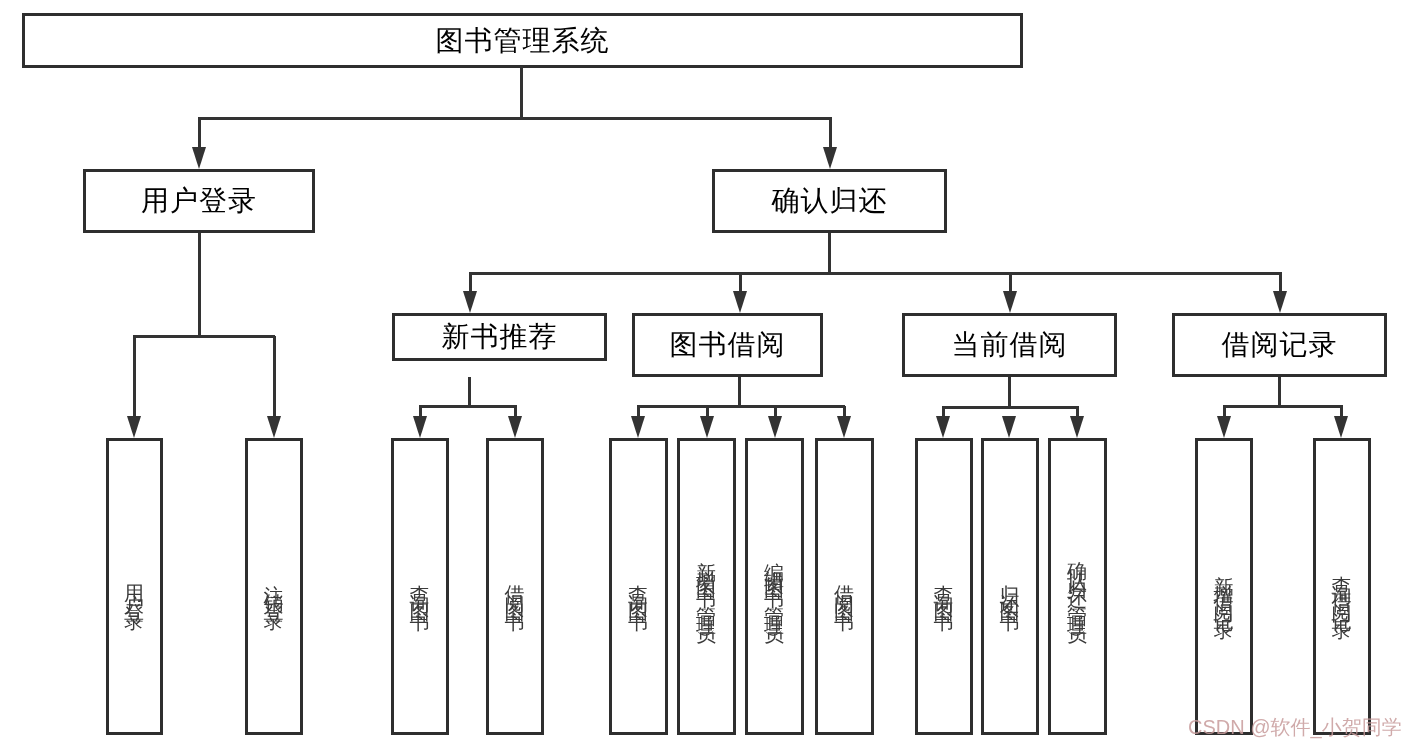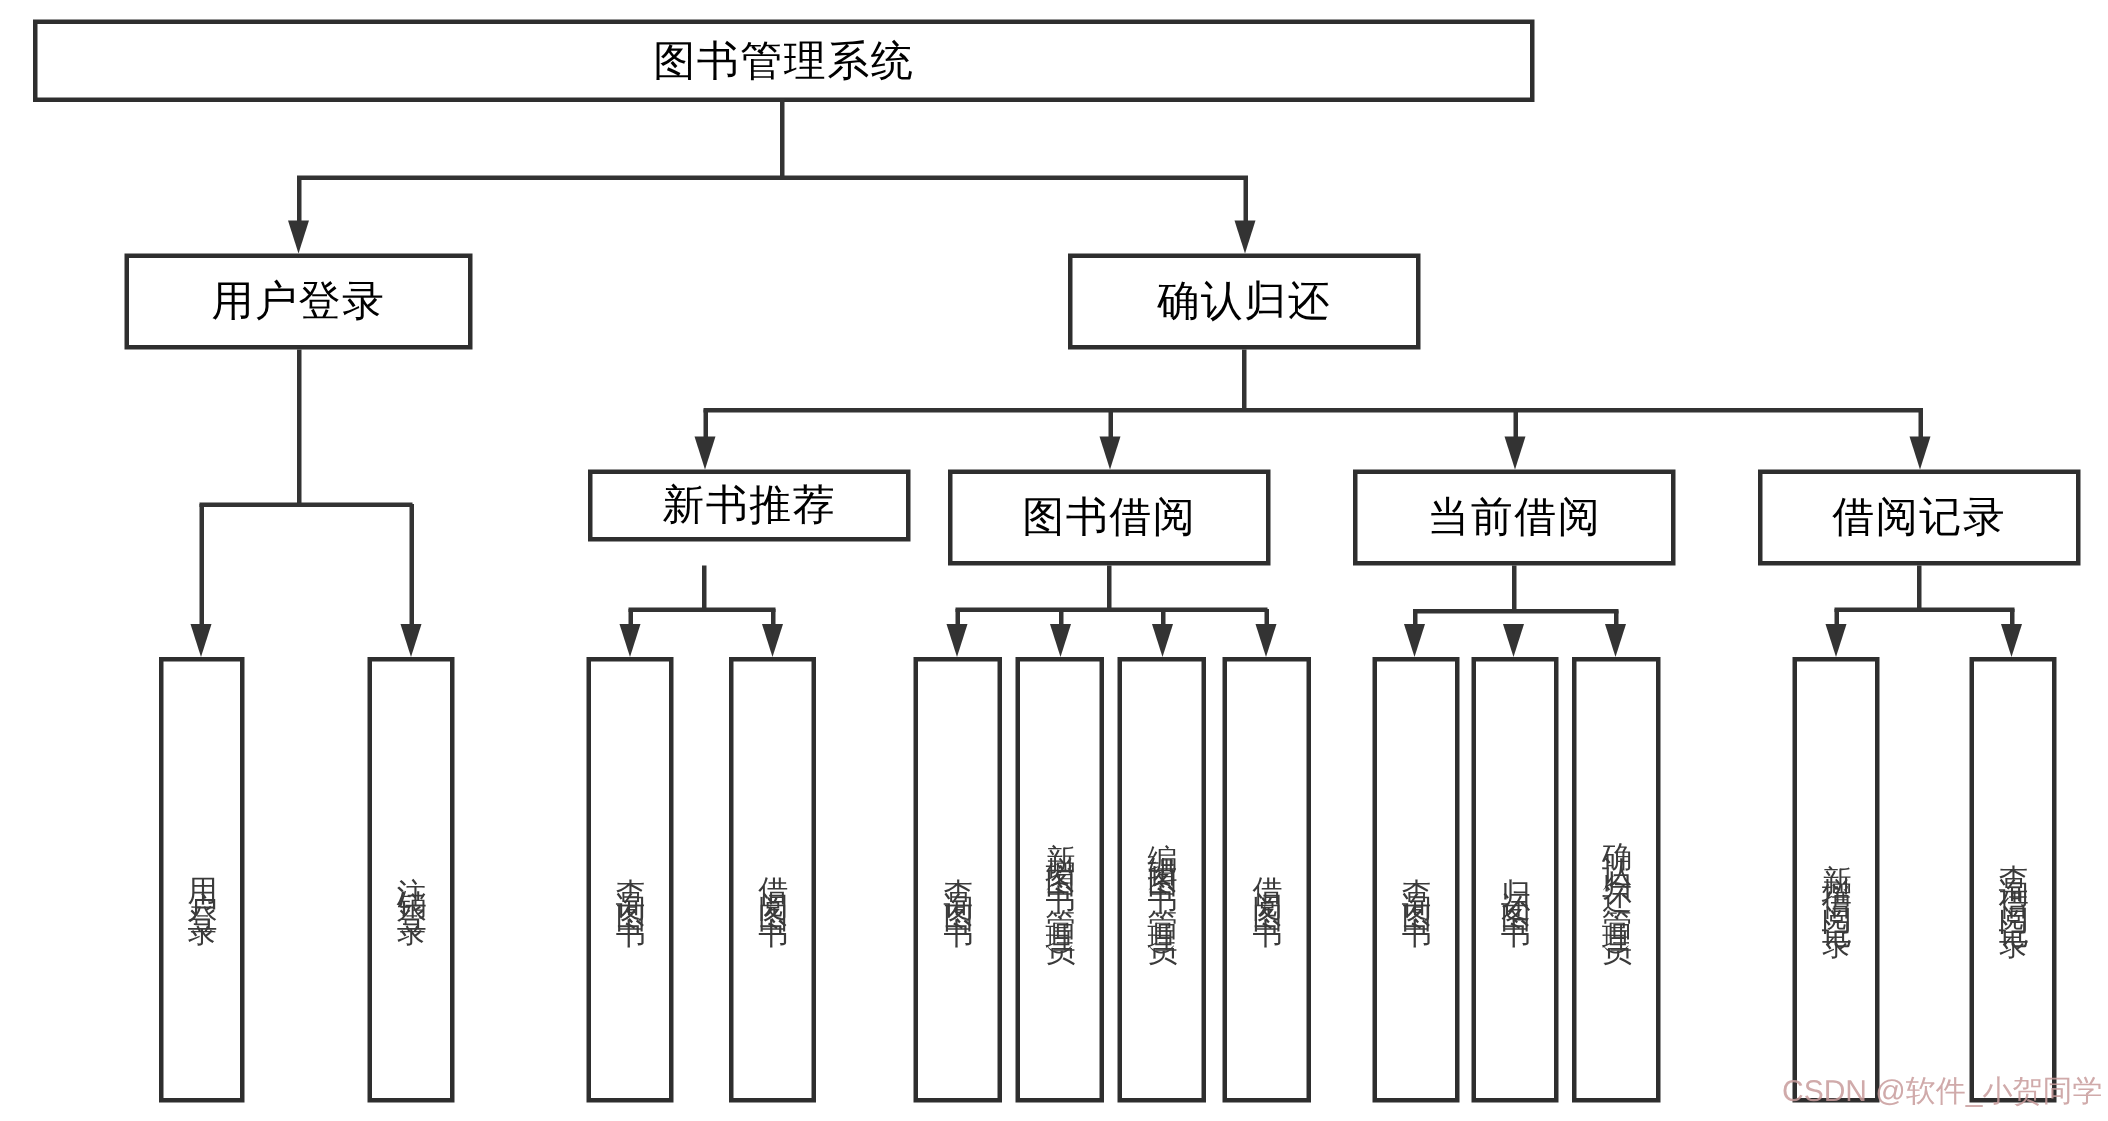--- a/index.html
+++ b/index.html
@@ -108,21 +108,21 @@
   <div class="vline" style="left:1009px; top:273px; height:21px;"></div>
   <div class="vline" style="left:1279px; top:273px; height:21px;"></div>
   <div class="arrow" style="left:463px; top:291px;"></div>
   <div class="arrow" style="left:733px; top:291px;"></div>
   <div class="arrow" style="left:1003px; top:291px;"></div>
   <div class="arrow" style="left:1273px; top:291px;"></div>
 
   <div class="hnode" style="left:348px; top:313px; width:215px; height:48px;margin-left:44px;">
     <span>新书推荐</span>
   </div>
-  <div class="hnode" style="left:632px; top:313px; width:215px; height:64px;justify-content:center;">
+  <div class="hnode" style="left:632px; top:313px; width:191px; height:64px;justify-content:center;">
     <span>图书借阅</span>
   </div>
   <div class="hnode" style="left:1172px; top:313px; width:215px; height:64px;">
     <span>借阅记录</span>
   </div>
   <div class="hnode" style="left:902px; top:313px; width:215px; height:64px;">
     <span>当前借阅</span>
   </div>
 
   <div class="vline" style="left:468px; top:377px; height:30px;"></div>

